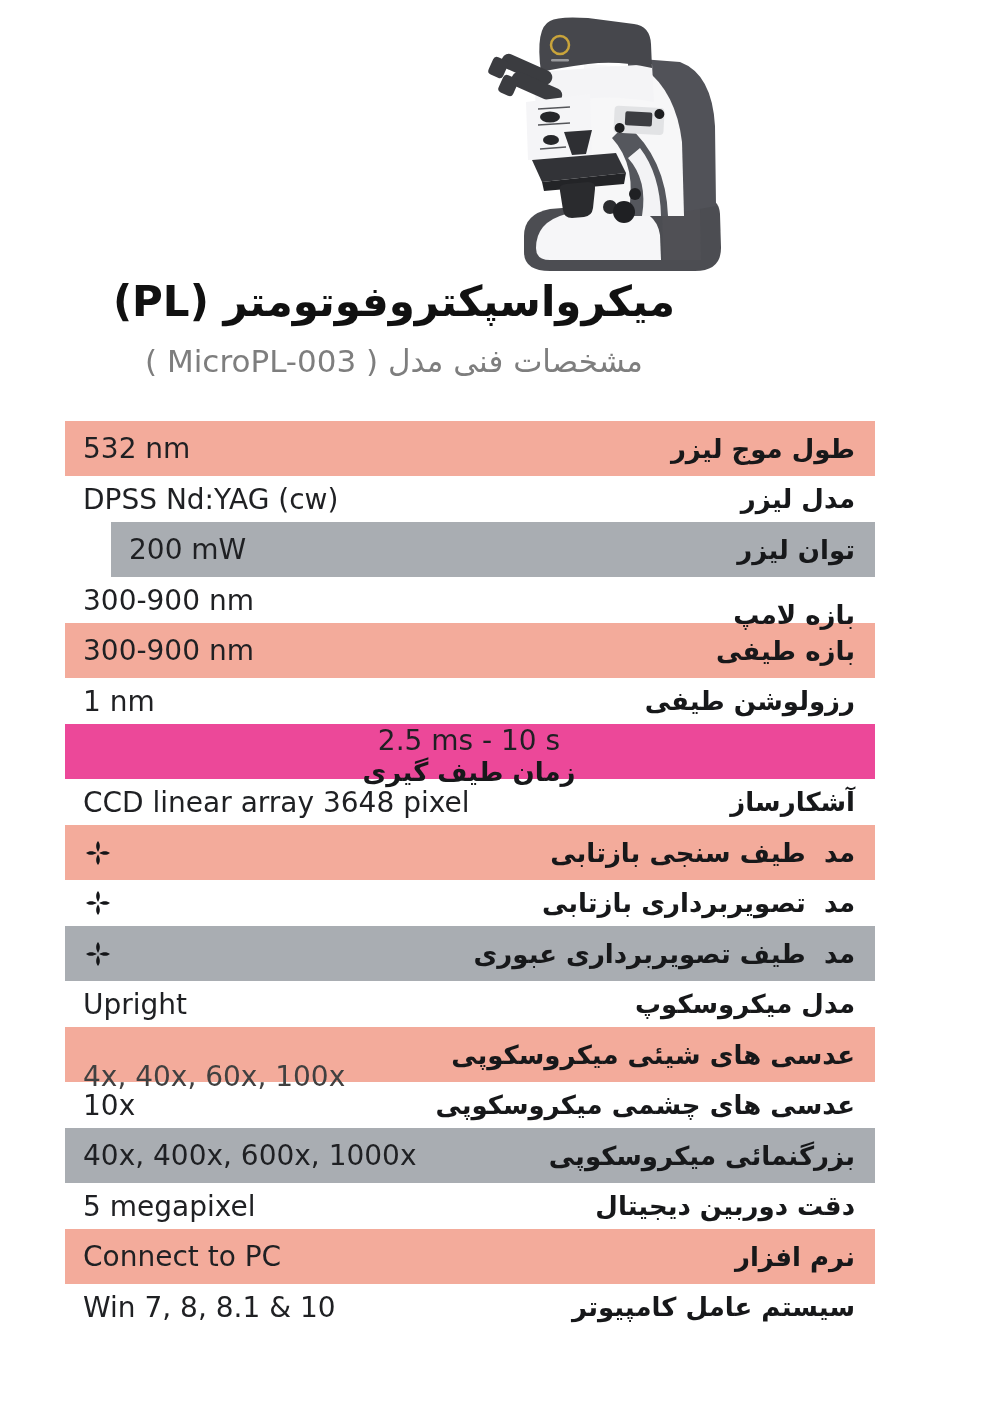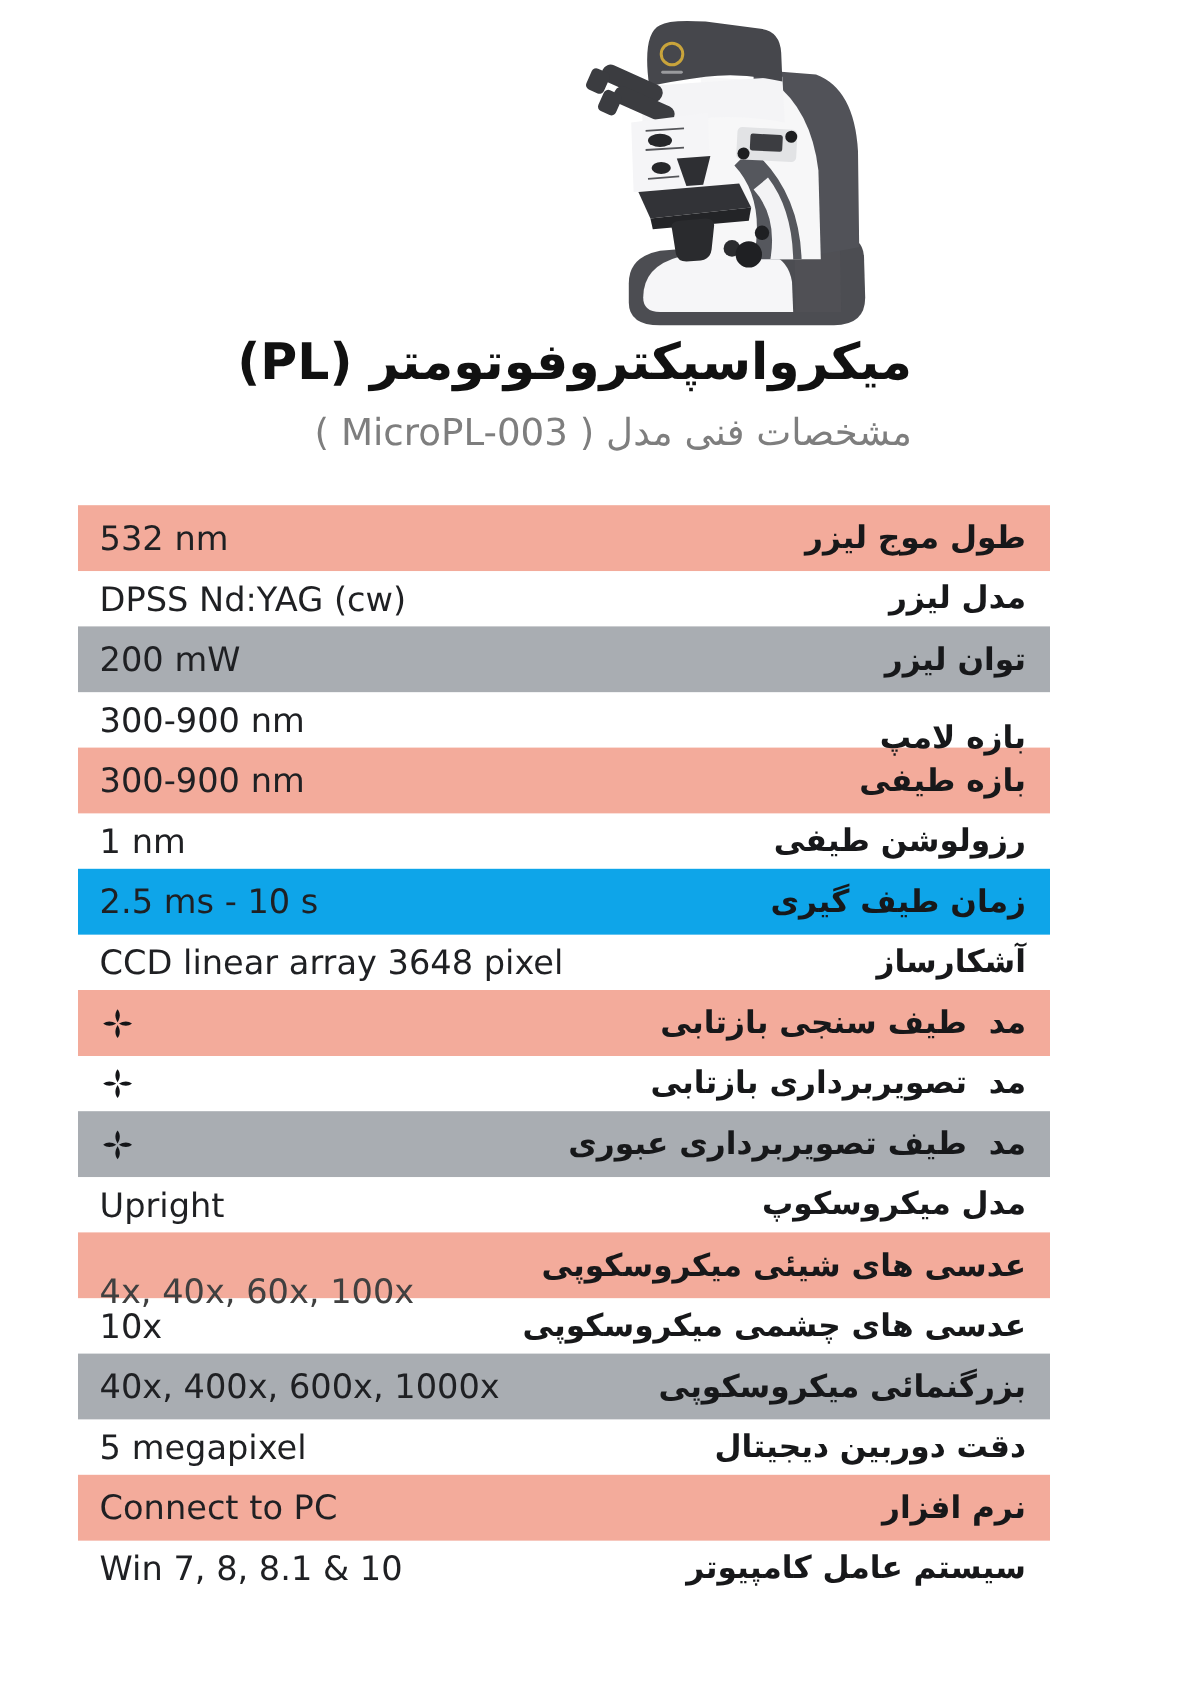--- a/index.html
+++ b/index.html
@@ -4,21 +4,21 @@
 <style>
   * { margin:0; padding:0; box-sizing:border-box; }
   body {
     width:992px; height:1413px;
     position:relative;
     background:#ffffff;
     font-family:"DejaVu Sans", sans-serif;
     overflow:hidden;
   }
   .microscope-wrap { position:absolute; left:438px; top:8px; width:332px; height:272px; }
-  .header-block { position:absolute; top:276px; left:60px; width:700px; }
+  .header-block { position:absolute; top:276px; left:44px; width:700px; text-align:center; }
   .page-title { font-size:42px; font-weight:bold; direction:rtl; line-height:1.25; }
   .page-subtitle { font-size:31px; direction:rtl; line-height:1.3; margin-top:2px; }
   .spec-table { position:absolute; top:421px; left:65px; width:810px; }
   .spec-row {
     display:flex; align-items:center; justify-content:space-between;
     height:46px; padding:0 20px 0 18px;
   }
   .spec-row.colored { height:55px; }
   .spec-value { font-size:28px; display:flex; align-items:center;justify-content:center; }
   .spec-label { font-size:26px; font-weight:bold; direction:rtl; white-space:pre; }
@@ -109,21 +109,21 @@
   </div>
 
   <div class="spec-row" style="background: rgb(255, 255, 255);">
     <div class="spec-value" style="color: rgb(31, 32, 35);">
       <span class="value-text">DPSS Nd:YAG (cw)</span>
 
     </div>
     <div class="spec-label" style="color: rgb(23, 24, 26);">مدل لیزر</div>
   </div>
 
-  <div class="spec-row colored" style="background: rgb(169, 173, 178);">
+  <div class="spec-row colored" style="background: rgb(169, 173, 178); margin-left: 46px;">
     <div class="spec-value" style="color: rgb(31, 32, 35);">
       <span class="value-text">200 mW</span>
 
     </div>
     <div class="spec-label" style="color: rgb(23, 24, 26);">توان لیزر</div>
   </div>
 
   <div class="spec-row" style="background: rgb(255, 255, 255);">
     <div class="spec-value" style="color: rgb(31, 32, 35);">
       <span class="value-text">300-900 nm</span>
@@ -141,21 +141,21 @@
   </div>
 
   <div class="spec-row" style="background: rgb(255, 255, 255);">
     <div class="spec-value" style="color: rgb(31, 32, 35);">
       <span class="value-text">1 nm</span>
 
     </div>
     <div class="spec-label" style="color: rgb(23, 24, 26);">رزولوشن طیفی</div>
   </div>
 
-  <div class="spec-row colored" style="background: #0ea5e9;">
+  <div class="spec-row colored" style="background: #ec4899; flex-direction: column;">
     <div class="spec-value" style="color: rgb(31, 32, 35);">
       <span class="value-text">2.5 ms - 10 s</span>
 
     </div>
     <div class="spec-label" style="color: rgb(23, 24, 26);">زمان طیف گیری</div>
   </div>
 
   <div class="spec-row" style="background: rgb(255, 255, 255);">
     <div class="spec-value" style="color: rgb(31, 32, 35);">
       <span class="value-text">CCD linear array 3648 pixel</span>

